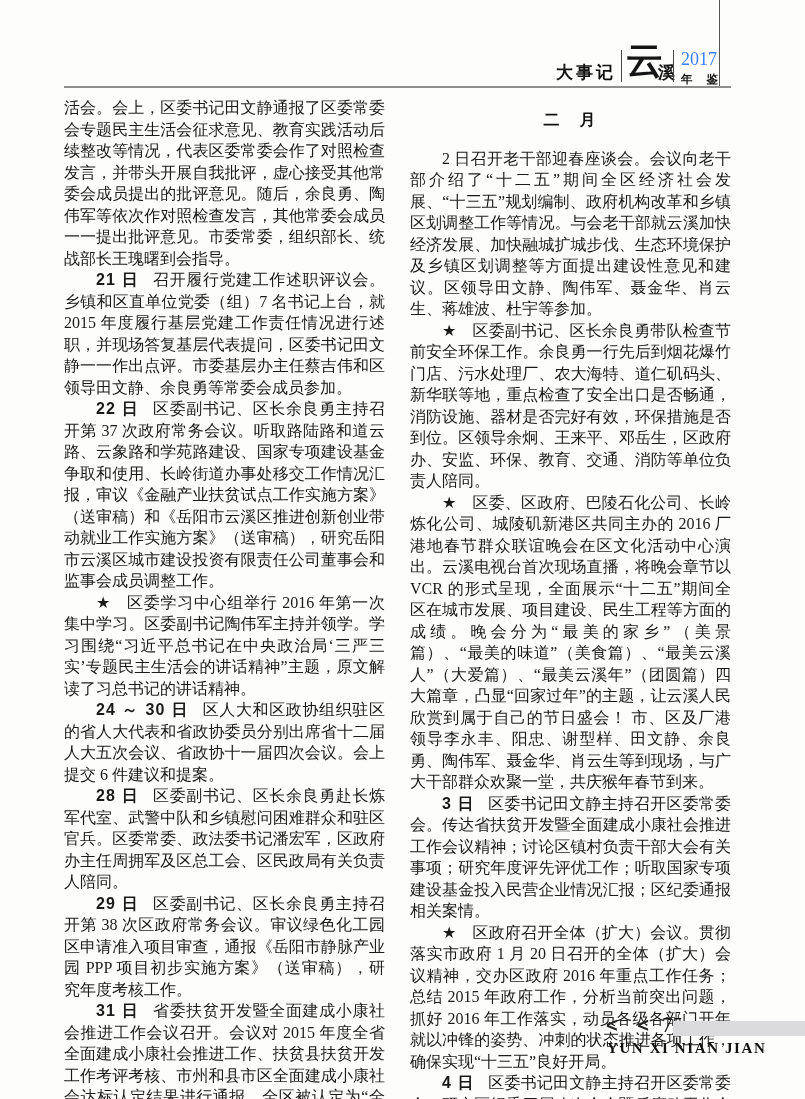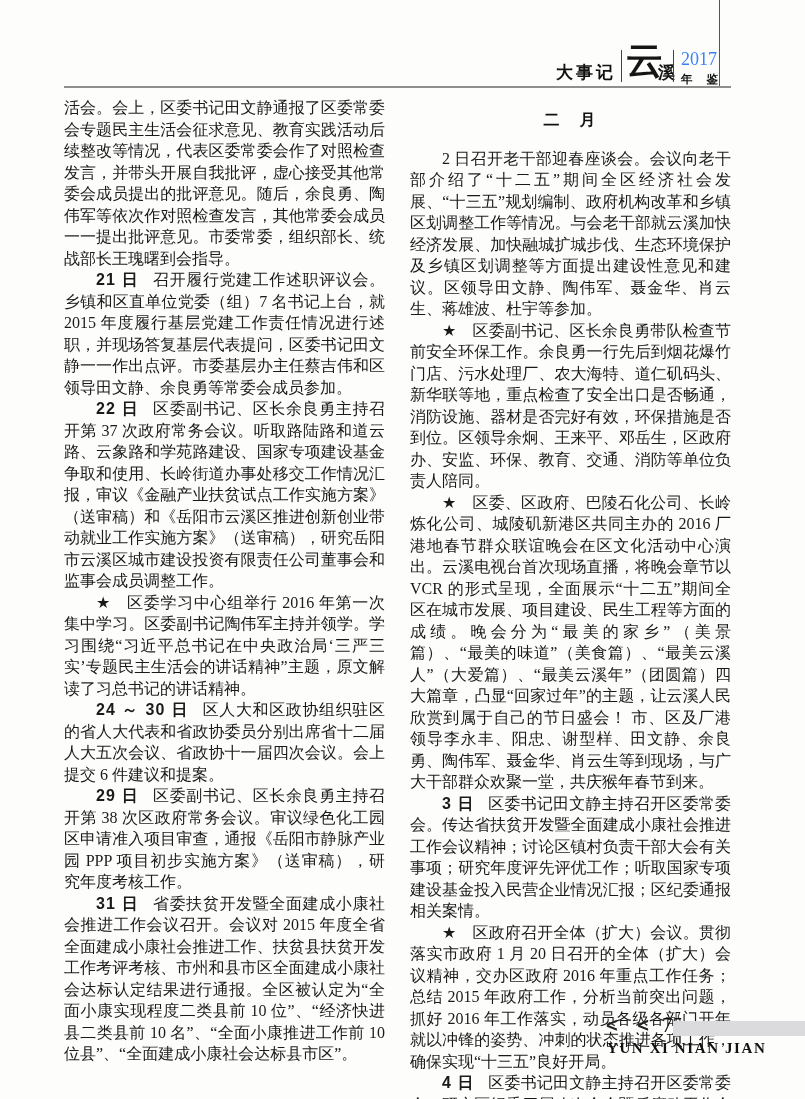--- a/index.html
+++ b/index.html
@@ -97,20 +97,21 @@
   </div>
   <span class="tall-line"></span>
   <div class="header-rule"></div>
 
   <div class="col col-left" id="col-left">
       <p class="para noindent"><span>活会。会上，区委书记田文静通报了区委常委会专题民主生活会征求意见、教育实践活动后续整改等情况，代表区委常委会作了对照检查发言，并带头开展自我批评，虚心接受其他常委会成员提出的批评意见。随后，余良勇、陶伟军等依次作对照检查发言，其他常委会成员一一提出批评意见。市委常委，组织部长、统战部长王瑰曙到会指导。</span></p>
       <p class="para"><span class="dlabel">21 日</span><span>召开履行党建工作述职评议会。乡镇和区直单位党委（组）7 名书记上台，就 2015 年度履行基层党建工作责任情况进行述职，并现场答复基层代表提问，区委书记田文静一一作出点评。市委基层办主任蔡吉伟和区领导田文静、余良勇等常委会成员参加。</span></p>
       <p class="para"><span class="dlabel">22 日</span><span>区委副书记、区长余良勇主持召开第 37 次政府常务会议。听取路陆路和道云路、云象路和学苑路建设、国家专项建设基金争取和使用、长岭街道办事处移交工作情况汇报，审议《金融产业扶贫试点工作实施方案》（送审稿）和《岳阳市云溪区推进创新创业带动就业工作实施方案》（送审稿），研究岳阳市云溪区城市建设投资有限责任公司董事会和监事会成员调整工作。</span></p>
       <p class="para"><span class="dlabel star">★</span><span>区委学习中心组举行 2016 年第一次集中学习。区委副书记陶伟军主持并领学。学习围绕“习近平总书记在中央政治局‘三严三实’专题民主生活会的讲话精神”主题，原文解读了习总书记的讲话精神。</span></p>
       <p class="para"><span class="dlabel">24 ～ 30 日</span><span>区人大和区政协组织驻区的省人大代表和省政协委员分别出席省十二届人大五次会议、省政协十一届四次会议。会上提交 6 件建议和提案。</span></p>
+      <p class="para"><span class="dlabel">28 日</span><span>区委副书记、区长余良勇赴长炼军代室、武警中队和乡镇慰问困难群众和驻区官兵。区委常委、政法委书记潘宏军，区政府办主任周拥军及区总工会、区民政局有关负责人陪同。</span></p>
       <p class="para"><span class="dlabel">29 日</span><span>区委副书记、区长余良勇主持召开第 38 次区政府常务会议。审议绿色化工园区申请准入项目审查，通报《岳阳市静脉产业园 PPP 项目初步实施方案》（送审稿），研究年度考核工作。</span></p>
       <p class="para"><span class="dlabel">31 日</span><span>省委扶贫开发暨全面建成小康社会推进工作会议召开。会议对 2015 年度全省全面建成小康社会推进工作、扶贫县扶贫开发工作考评考核、市州和县市区全面建成小康社会达标认定结果进行通报。全区被认定为“全面小康实现程度二类县前 10 位”、“经济快进县二类县前 10 名”、“全面小康推进工作前 10 位县”、“全面建成小康社会达标县市区”。</span></p>
     </div>
 
   <div class="col col-right">
     <h2 class="month">二　月</h2>
     <div id="col-right-paras">
         <p class="para"><span>2 日召开老干部迎春座谈会。会议向老干部介绍了“十二五”期间全区经济社会发展、“十三五”规划编制、政府机构改革和乡镇区划调整工作等情况。与会老干部就云溪加快经济发展、加快融城扩城步伐、生态环境保护及乡镇区划调整等方面提出建设性意见和建议。区领导田文静、陶伟军、聂金华、肖云生、蒋雄波、杜宇等参加。</span></p>
         <p class="para"><span class="dlabel star">★</span><span>区委副书记、区长余良勇带队检查节前安全环保工作。余良勇一行先后到烟花爆竹门店、污水处理厂、农大海特、道仁矶码头、新华联等地，重点检查了安全出口是否畅通，消防设施、器材是否完好有效，环保措施是否到位。区领导余炯、王来平、邓岳生，区政府办、安监、环保、教育、交通、消防等单位负责人陪同。</span></p>
         <p class="para"><span class="dlabel star">★</span><span>区委、区政府、巴陵石化公司、长岭炼化公司、城陵矶新港区共同主办的 2016 厂港地春节群众联谊晚会在区文化活动中心演出。云溪电视台首次现场直播，将晚会章节以 VCR 的形式呈现，全面展示“十二五”期间全区在城市发展、项目建设、民生工程等方面的成绩。晚会分为“最美的家乡”（美景篇）、“最美的味道”（美食篇）、“最美云溪人”（大爱篇）、“最美云溪年”（团圆篇）四大篇章，凸显“回家过年”的主题，让云溪人民欣赏到属于自己的节日盛会！ 市、区及厂港领导李永丰、阳忠、谢型样、田文静、余良勇、陶伟军、聂金华、肖云生等到现场，与广大干部群众欢聚一堂，共庆猴年春节到来。</span></p>

